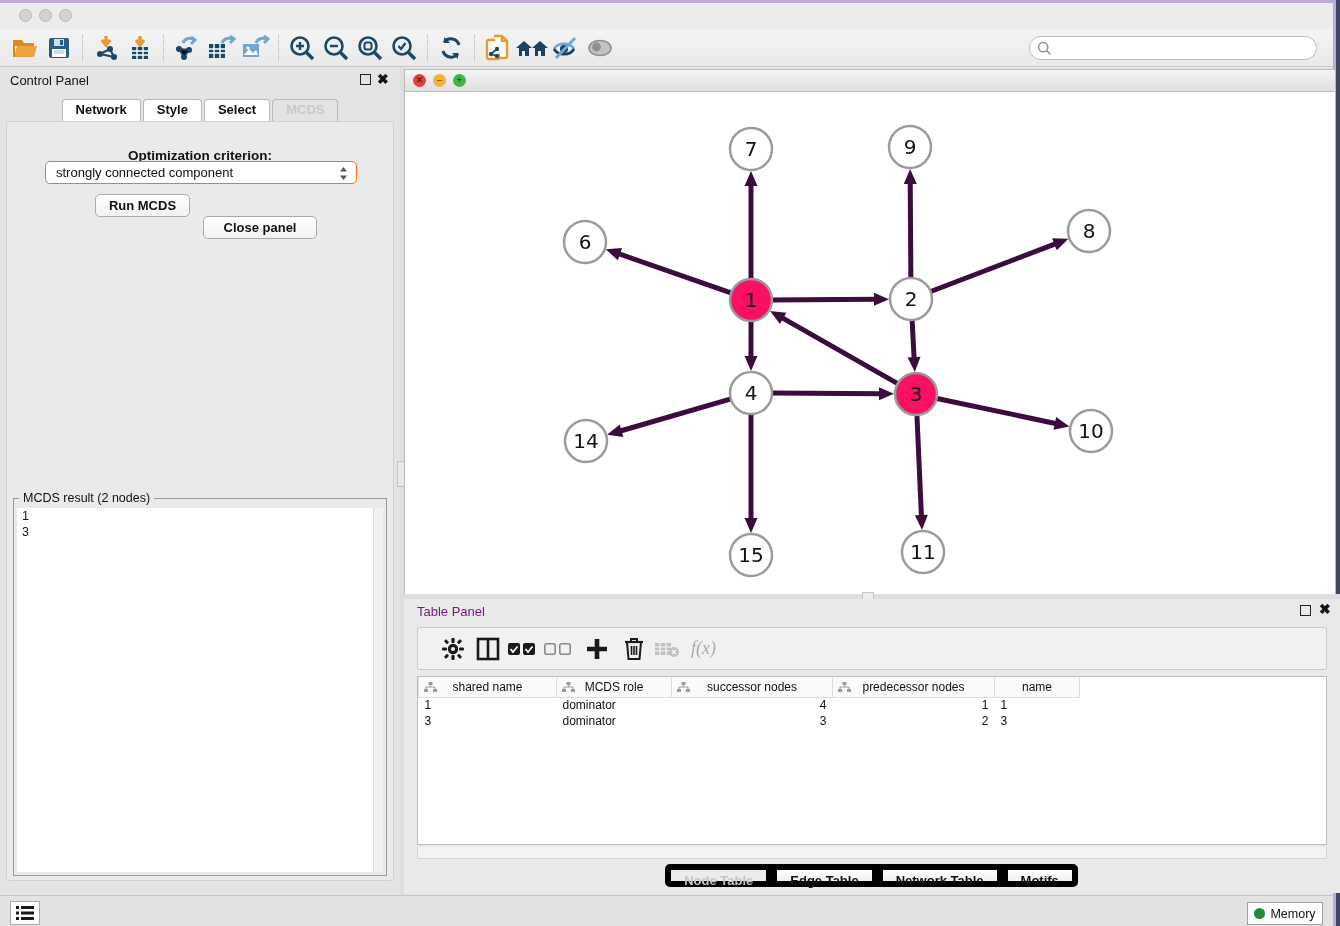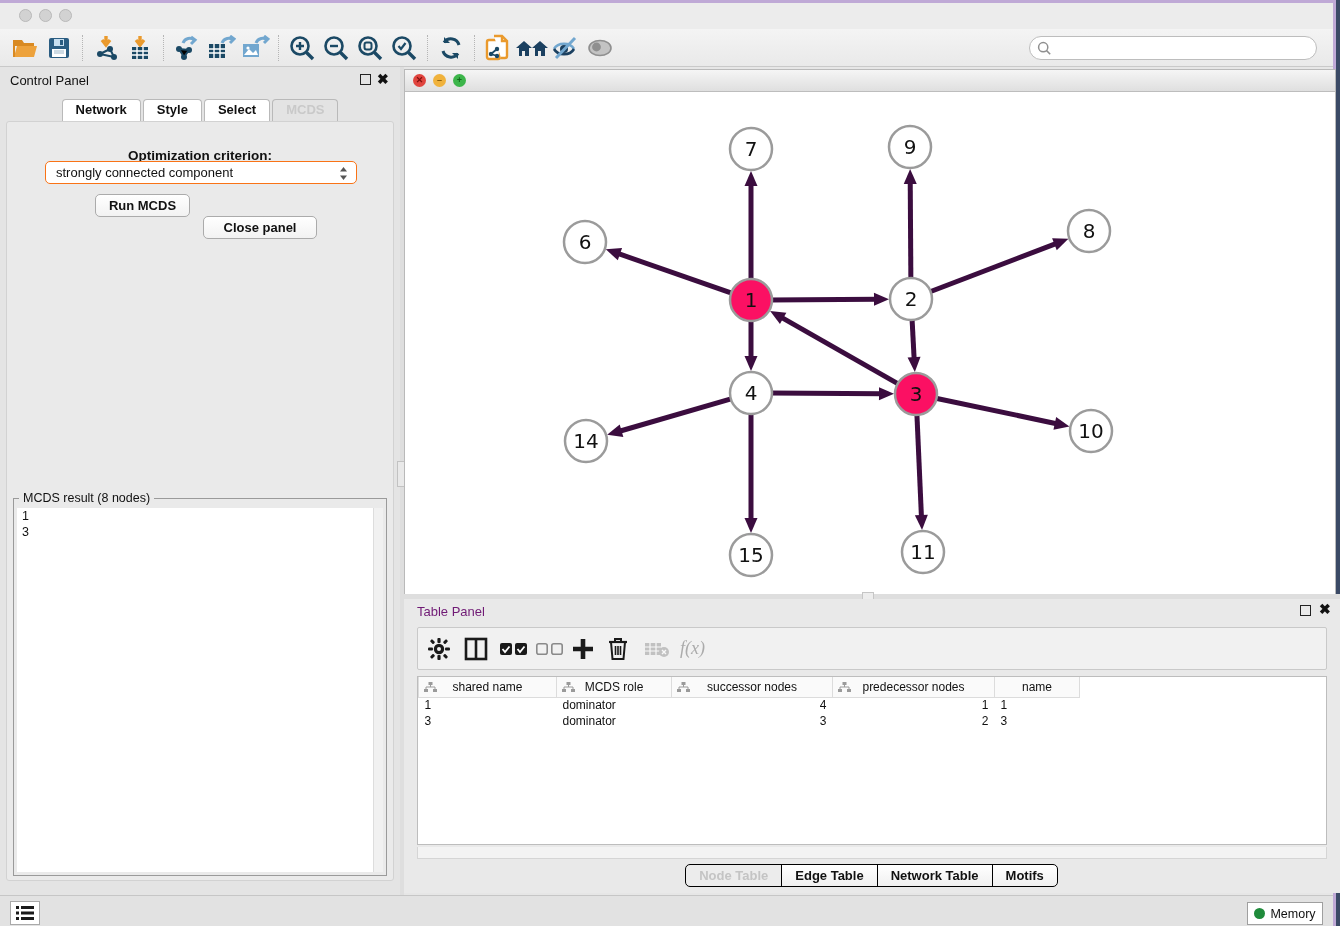--- a/index.html
+++ b/index.html
@@ -75,35 +75,35 @@
   .light { position:absolute; top:4px; width:13px; height:13px; border-radius:50%;
     font-size:9px; font-weight:bold; text-align:center; line-height:13px; }
   .net-canvas { position:absolute; left:0; top:22px; width:930px; height:502px; background:#fff; }
 
   
   .table-panel { position:absolute; left:404px; top:596px; width:936px; height:294px; background:#e9e9e9; }
   .tp-title { position:absolute; left:13px; top:5px; font-size:13px; color:#701a75; }
   .tp-toolbar { position:absolute; left:13px; top:28px; width:910px; height:43px;
     background:#f1f1f1; border:1px solid #c9c9c9; border-radius:2px;
     display:flex; align-items:center; padding-left:10px; }
-  .tp-tb-icon { width:36px; height:30px; display:flex; align-items:center; justify-content:flex-start; }
+  .tp-tb-icon { width:36px; height:30px; display:flex; align-items:center; justify-content:flex-end; }
   .fx-label { font-family:"Liberation Serif", serif; font-style:italic; font-size:18px; color:#ababab; }
   .tp-grid { position:absolute; left:13px; top:77px; width:910px; height:169px;
     background:#fff; border:1px solid #bdbdbd; overflow:hidden; }
   table.data { border-collapse:collapse; table-layout:fixed; }
   table.data th { background:#fafafa; border:1px solid #dcdcdc; border-top:none;
     height:20px; font-size:12px; font-weight:normal; color:#111; position:relative; }
   table.data th .hicon { position:absolute; left:5px; top:5px; }
   table.data td { font-size:12px; color:#111; height:16px; padding:0 6px; overflow:hidden; }
   td.num { text-align:right; padding-right:14px; }
   .tp-strip { position:absolute; left:13px; top:248px; width:910px; height:12px;
     background:#f3f3f3; border:1px solid #d5d5d5; border-top:none; }
   .tp-tabs { position:absolute; left:0; top:265px; width:100%; display:flex; justify-content:center; }
   .ttab { height:23px; padding:3px 13px 0 13px; font-size:13px; font-weight:bold; color:#111;
-    background:linear-gradient(#fff,#f0f0f0); border:1px solid #000000; margin-left:-1px; }
+    background:linear-gradient(#fff,#f0f0f0); border:6px solid #000000; margin-left:-1px; }
   .ttab:first-child { border-radius:5px 0 0 5px; }
   .ttab:last-child { border-radius:0 5px 5px 0; }
   .ttab.active { color:#c4c4c4; background:#ececec; }
 
   
   .statusbar { position:absolute; left:0; top:892px; width:100%; height:34px;
     background:#e2e2e2; border-top:1px solid #c6c6c6; }
   .list-btn { position:absolute; left:10px; top:5px; width:30px; height:24px;
     background:#fff; border:1px solid #a9a9a9; display:flex; align-items:center; justify-content:center; }
   .memory-btn { position:absolute; right:10px; top:6px; width:76px; height:23px;
@@ -279,21 +279,21 @@
         <span class="chev">
           <svg width="11" height="17" viewBox="0 0 11 17">
               <path d="M2 6.5L5.5 2 9 6.5z" fill="#555"></path>
               <path d="M2 10.5L5.5 15 9 10.5z" fill="#555"></path>
             </svg>
         </span>
       </div>
       <div class="cp-btn" style="left:88px; width:95px;">Run MCDS</div>
       <div class="cp-btn" style="left:196px; width:114px;margin-top:22px;">Close panel</div>
       <div class="groupbox">
-        <span class="legend">MCDS result (8 nodes)</span>
+        <span class="legend">MCDS result (2 nodes)</span>
         <div class="gb-inner">
           <div>
               <div class="result-item">1</div>
               <div class="result-item">3</div>
             </div>
           <div class="gb-scroll"></div>
         </div>
       </div>
     </div>
   </div>

